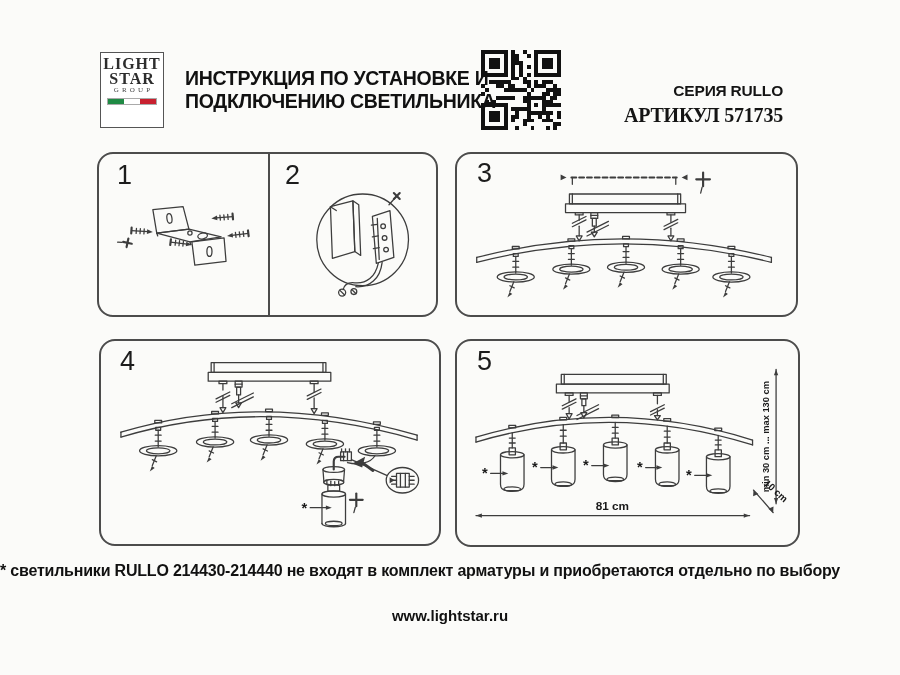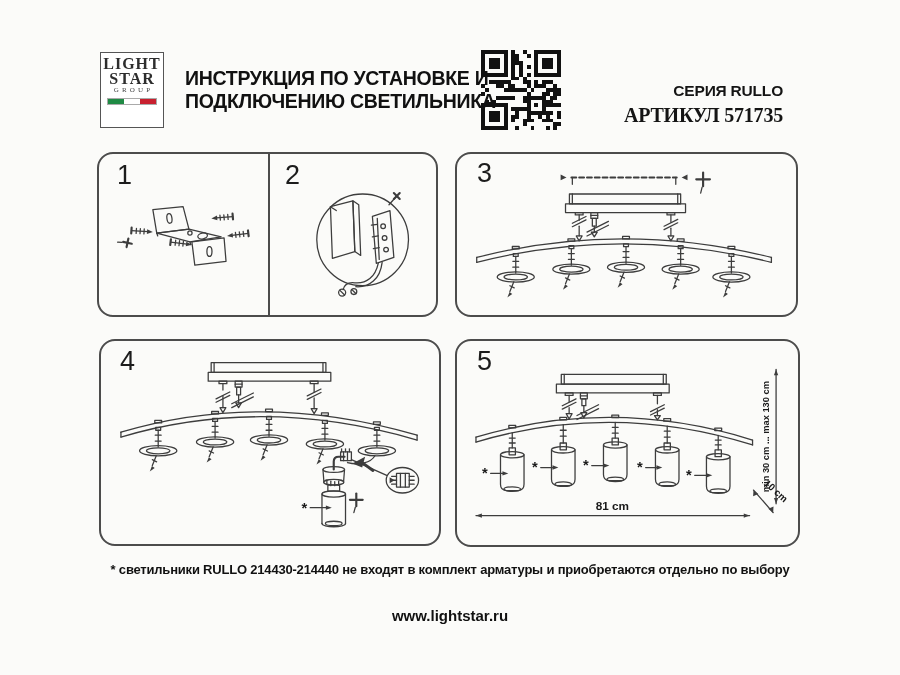--- a/index.html
+++ b/index.html
@@ -50,22 +50,22 @@
   .art .b2 { stroke-width:2.2; }
   .art .b3 { stroke-width:3; }
   .art .dash { stroke-dasharray:5 3; stroke-width:2; }
   .art text { stroke:none; fill:#1a1a1a; font-family:"Liberation Sans",sans-serif; }
   .art .ast  { font-size:15px; font-weight:bold; }
   .art .dim1 { font-size:12px;  font-weight:bold; }
   .art .dim2 { font-size:9.5px; font-weight:bold; }
   .art .dim3 { font-size:10px;  font-weight:bold; }
 
   
-  .footnote { position:absolute; left:0; top:562px; width:100%; text-align:center;
-    font-size:13px; font-weight:bold; letter-spacing:-0.2px; color:#111; }
+  .footnote { position:absolute; left:0; top:562px; width:100%; text-align:left;
+    font-size:16px; font-weight:bold; letter-spacing:-0.2px; color:#111; }
   .website  { position:absolute; left:0; top:607px; width:100%; text-align:center;
     font-size:15px; font-weight:bold; color:#111; }
 </style>
 </head>
 <body>
 
 <div class="page">
 
   <div class="logo">
     <div class="logo-word">LIGHT</div>

